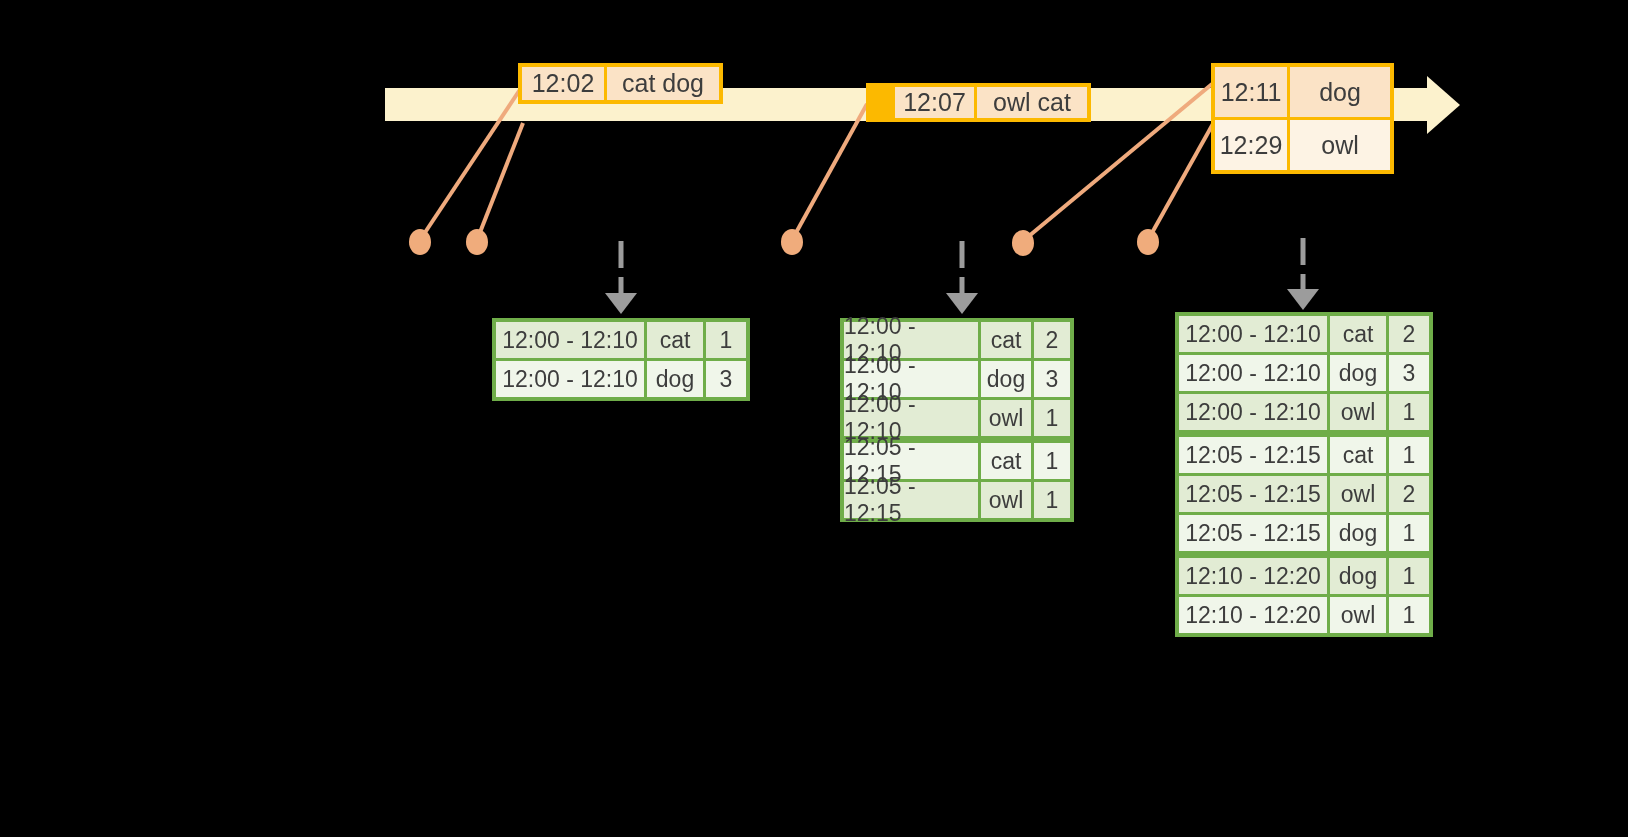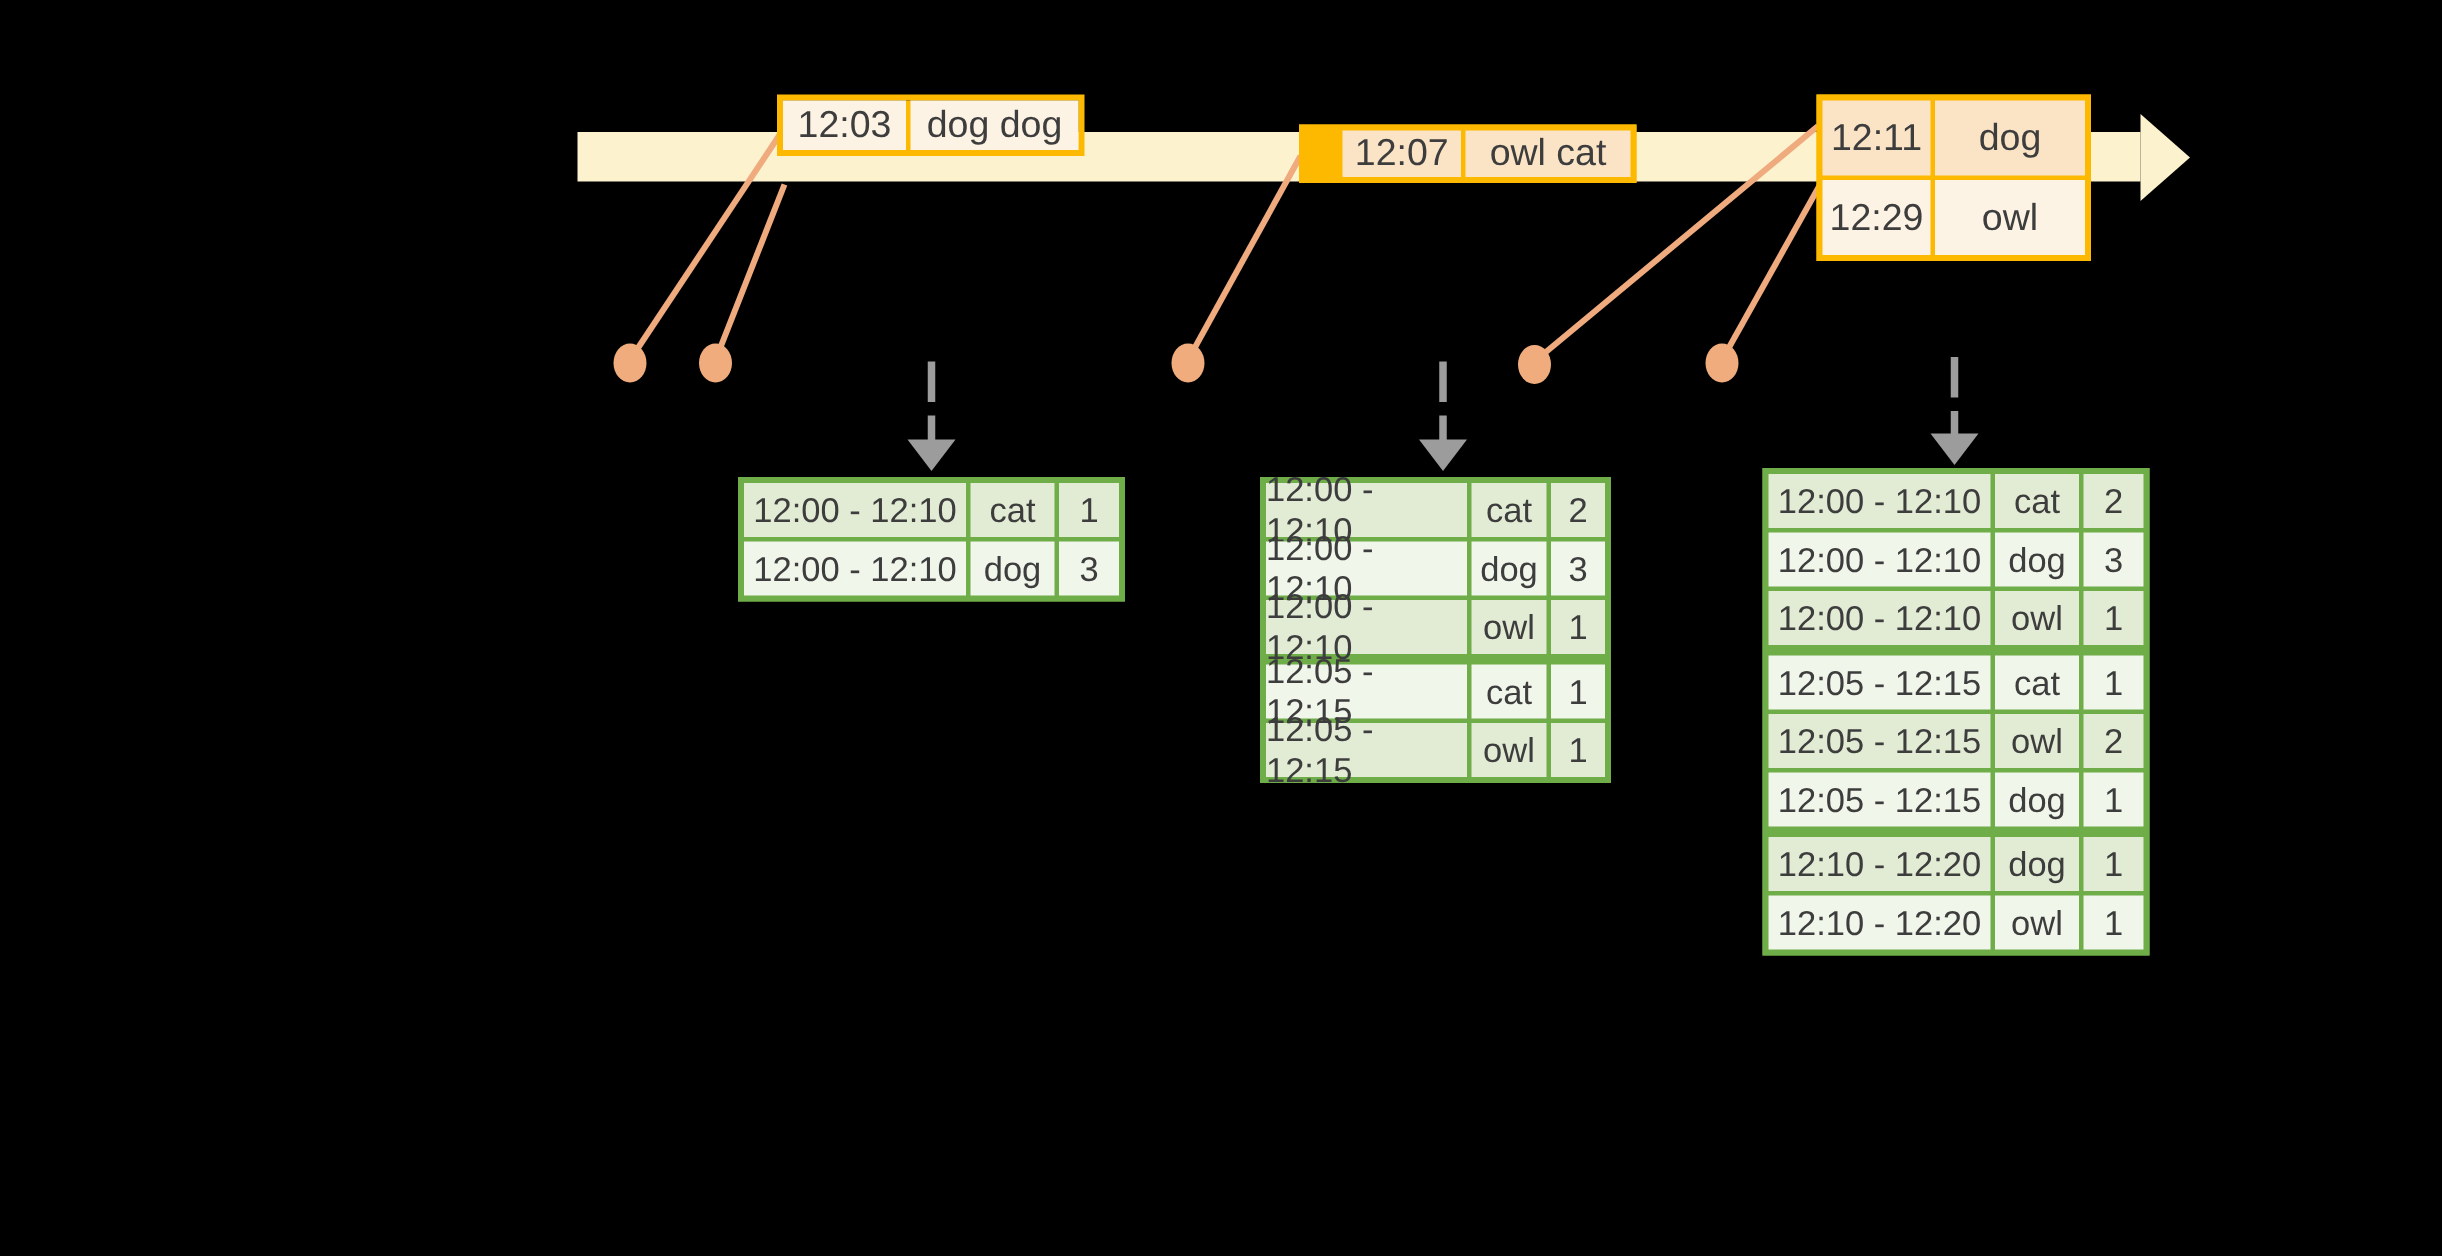--- a/index.html
+++ b/index.html
@@ -78,23 +78,23 @@
     <polygon points="946,293 978,293 962,314" fill="#9c9c9c"></polygon>
   </g>
   <g>
     <line x1="1303" y1="238" x2="1303" y2="290" stroke="#9c9c9c" stroke-width="5" stroke-dasharray="27 9"></line>
     <polygon points="1287,289 1319,289 1303,310" fill="#9c9c9c"></polygon>
   </g>
 </svg>
 
 <div class="etable et-a">
 
-    <div class="erow alt">
-      <div class="cell">12:03</div>
-      <div class="cell">dog dog</div>
+<div class="erow">
+      <div class="cell">12:02</div>
+      <div class="cell">cat dog</div>
     </div>
   </div>
 
 <div class="etable et-b">
 
 <div class="erow">
       <div class="cell">12:07</div>
       <div class="cell">owl cat</div>
     </div>
   </div>

